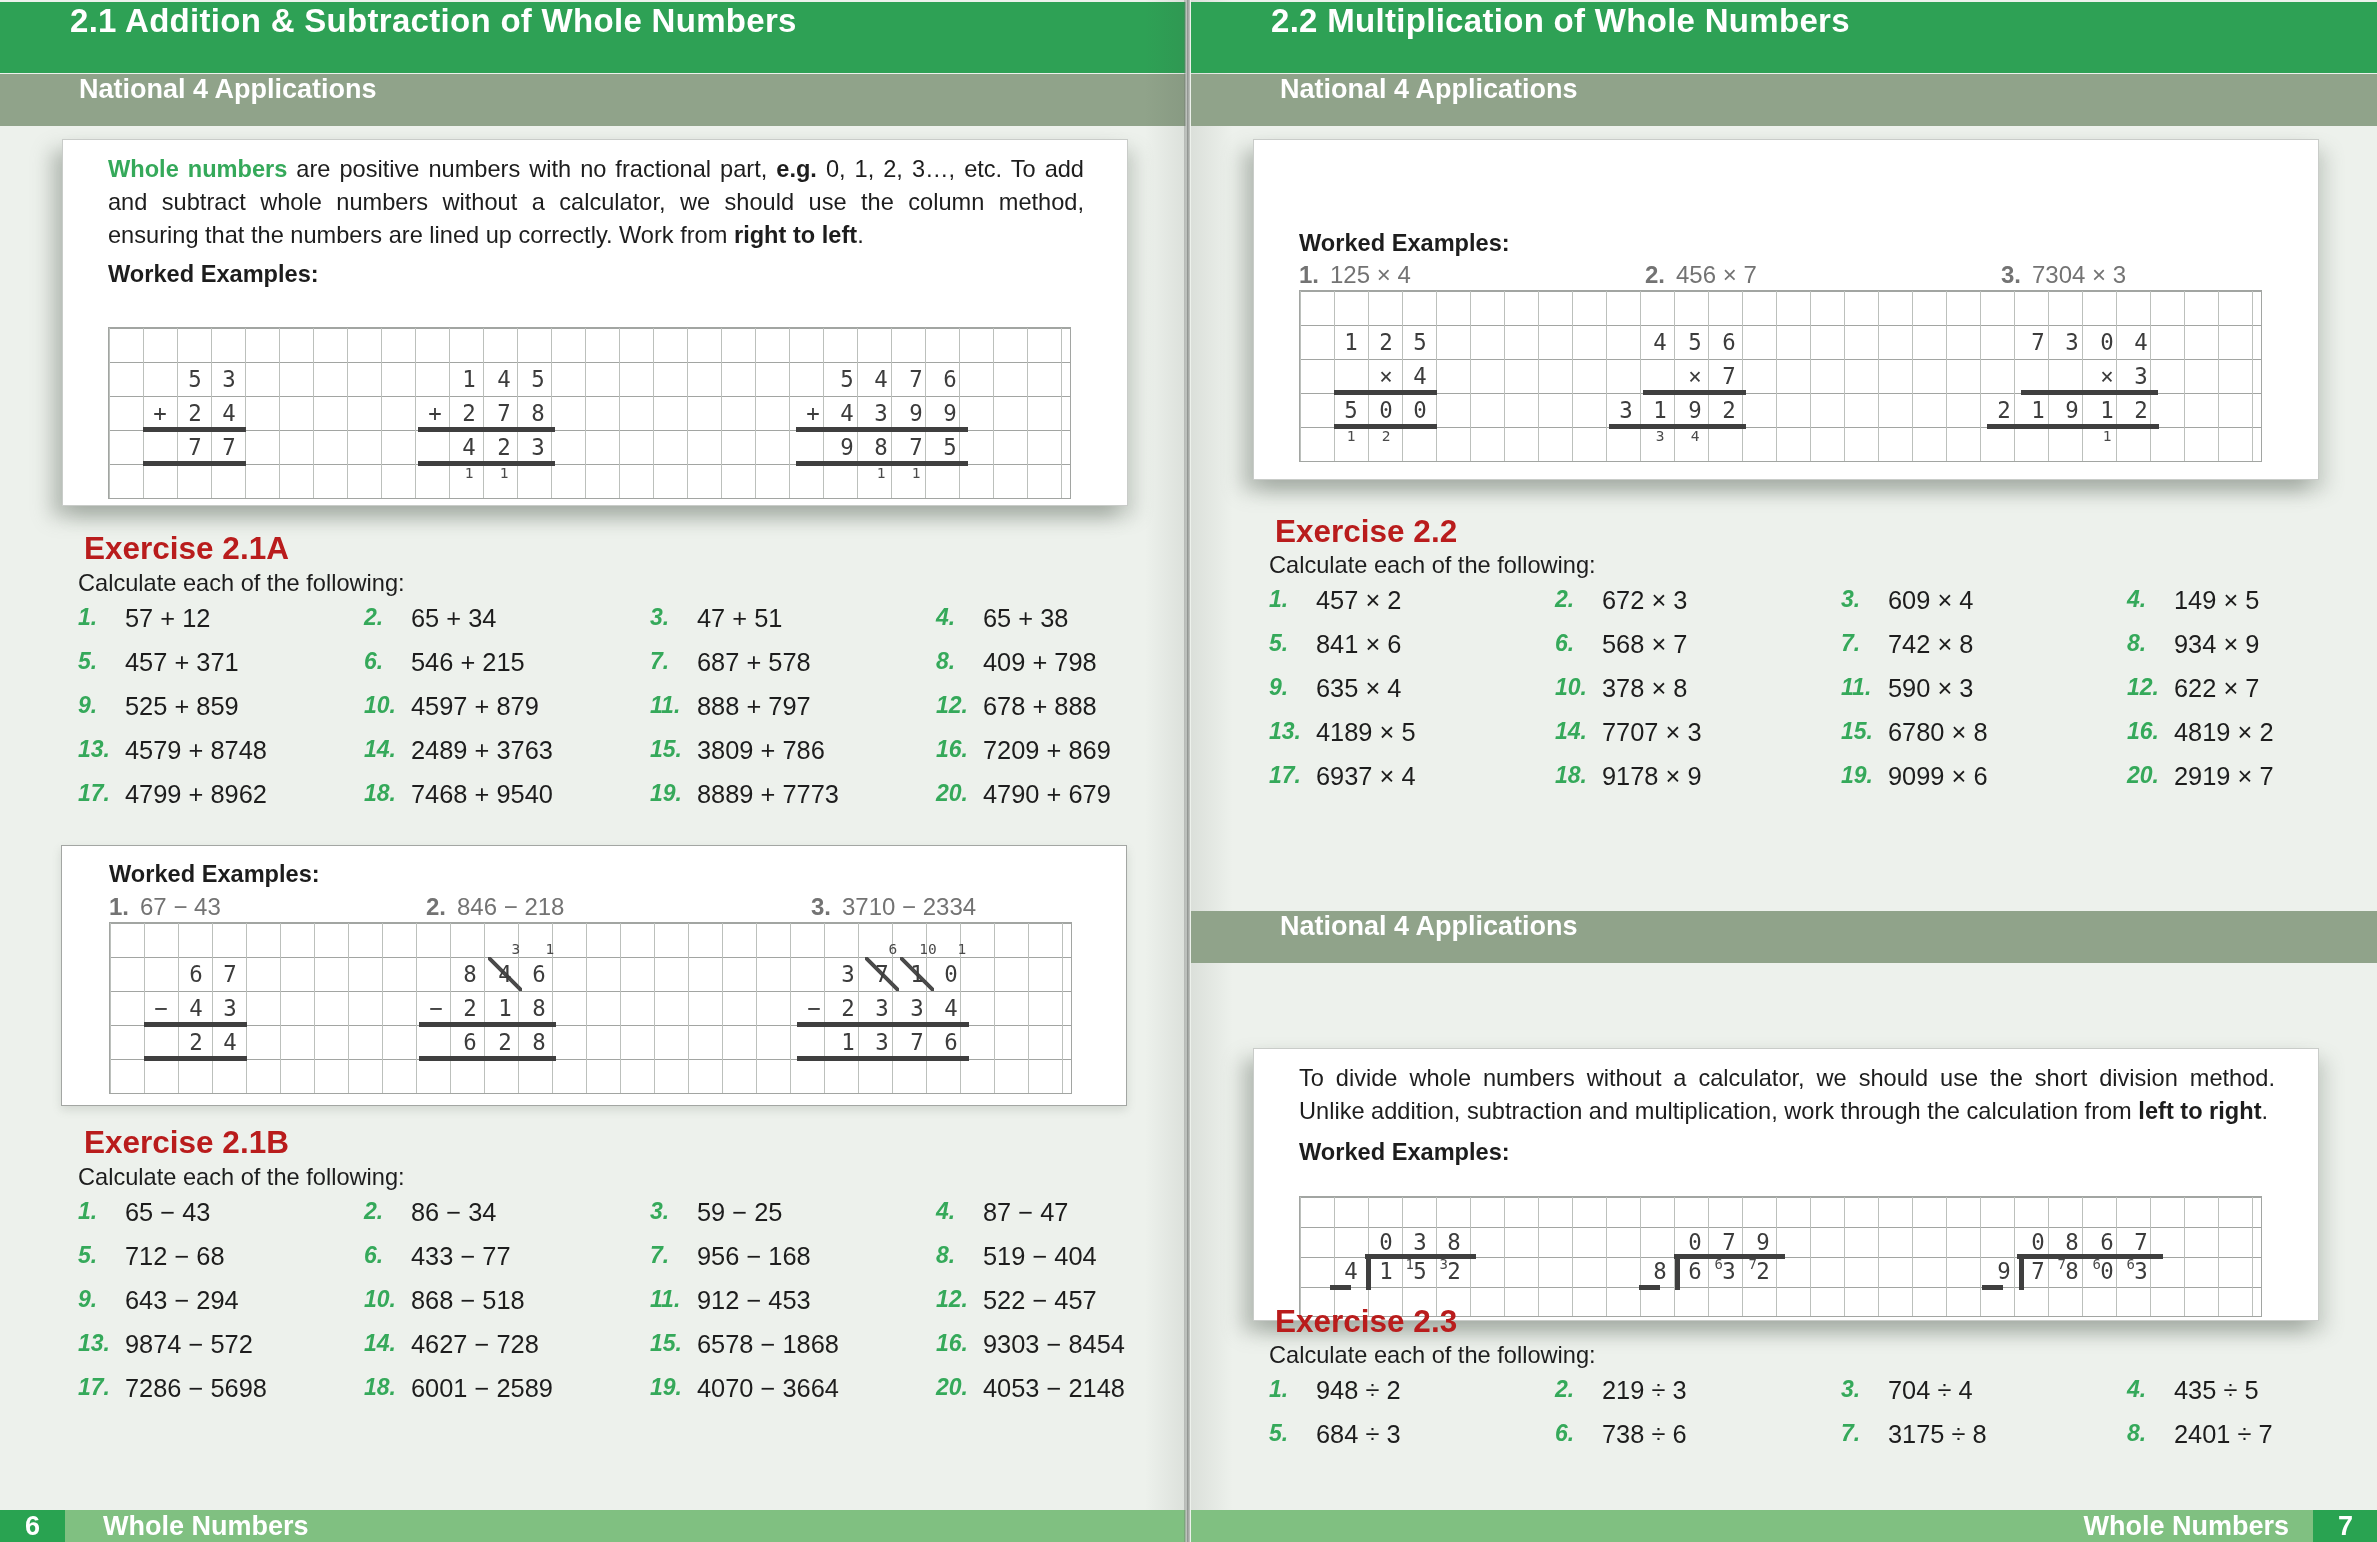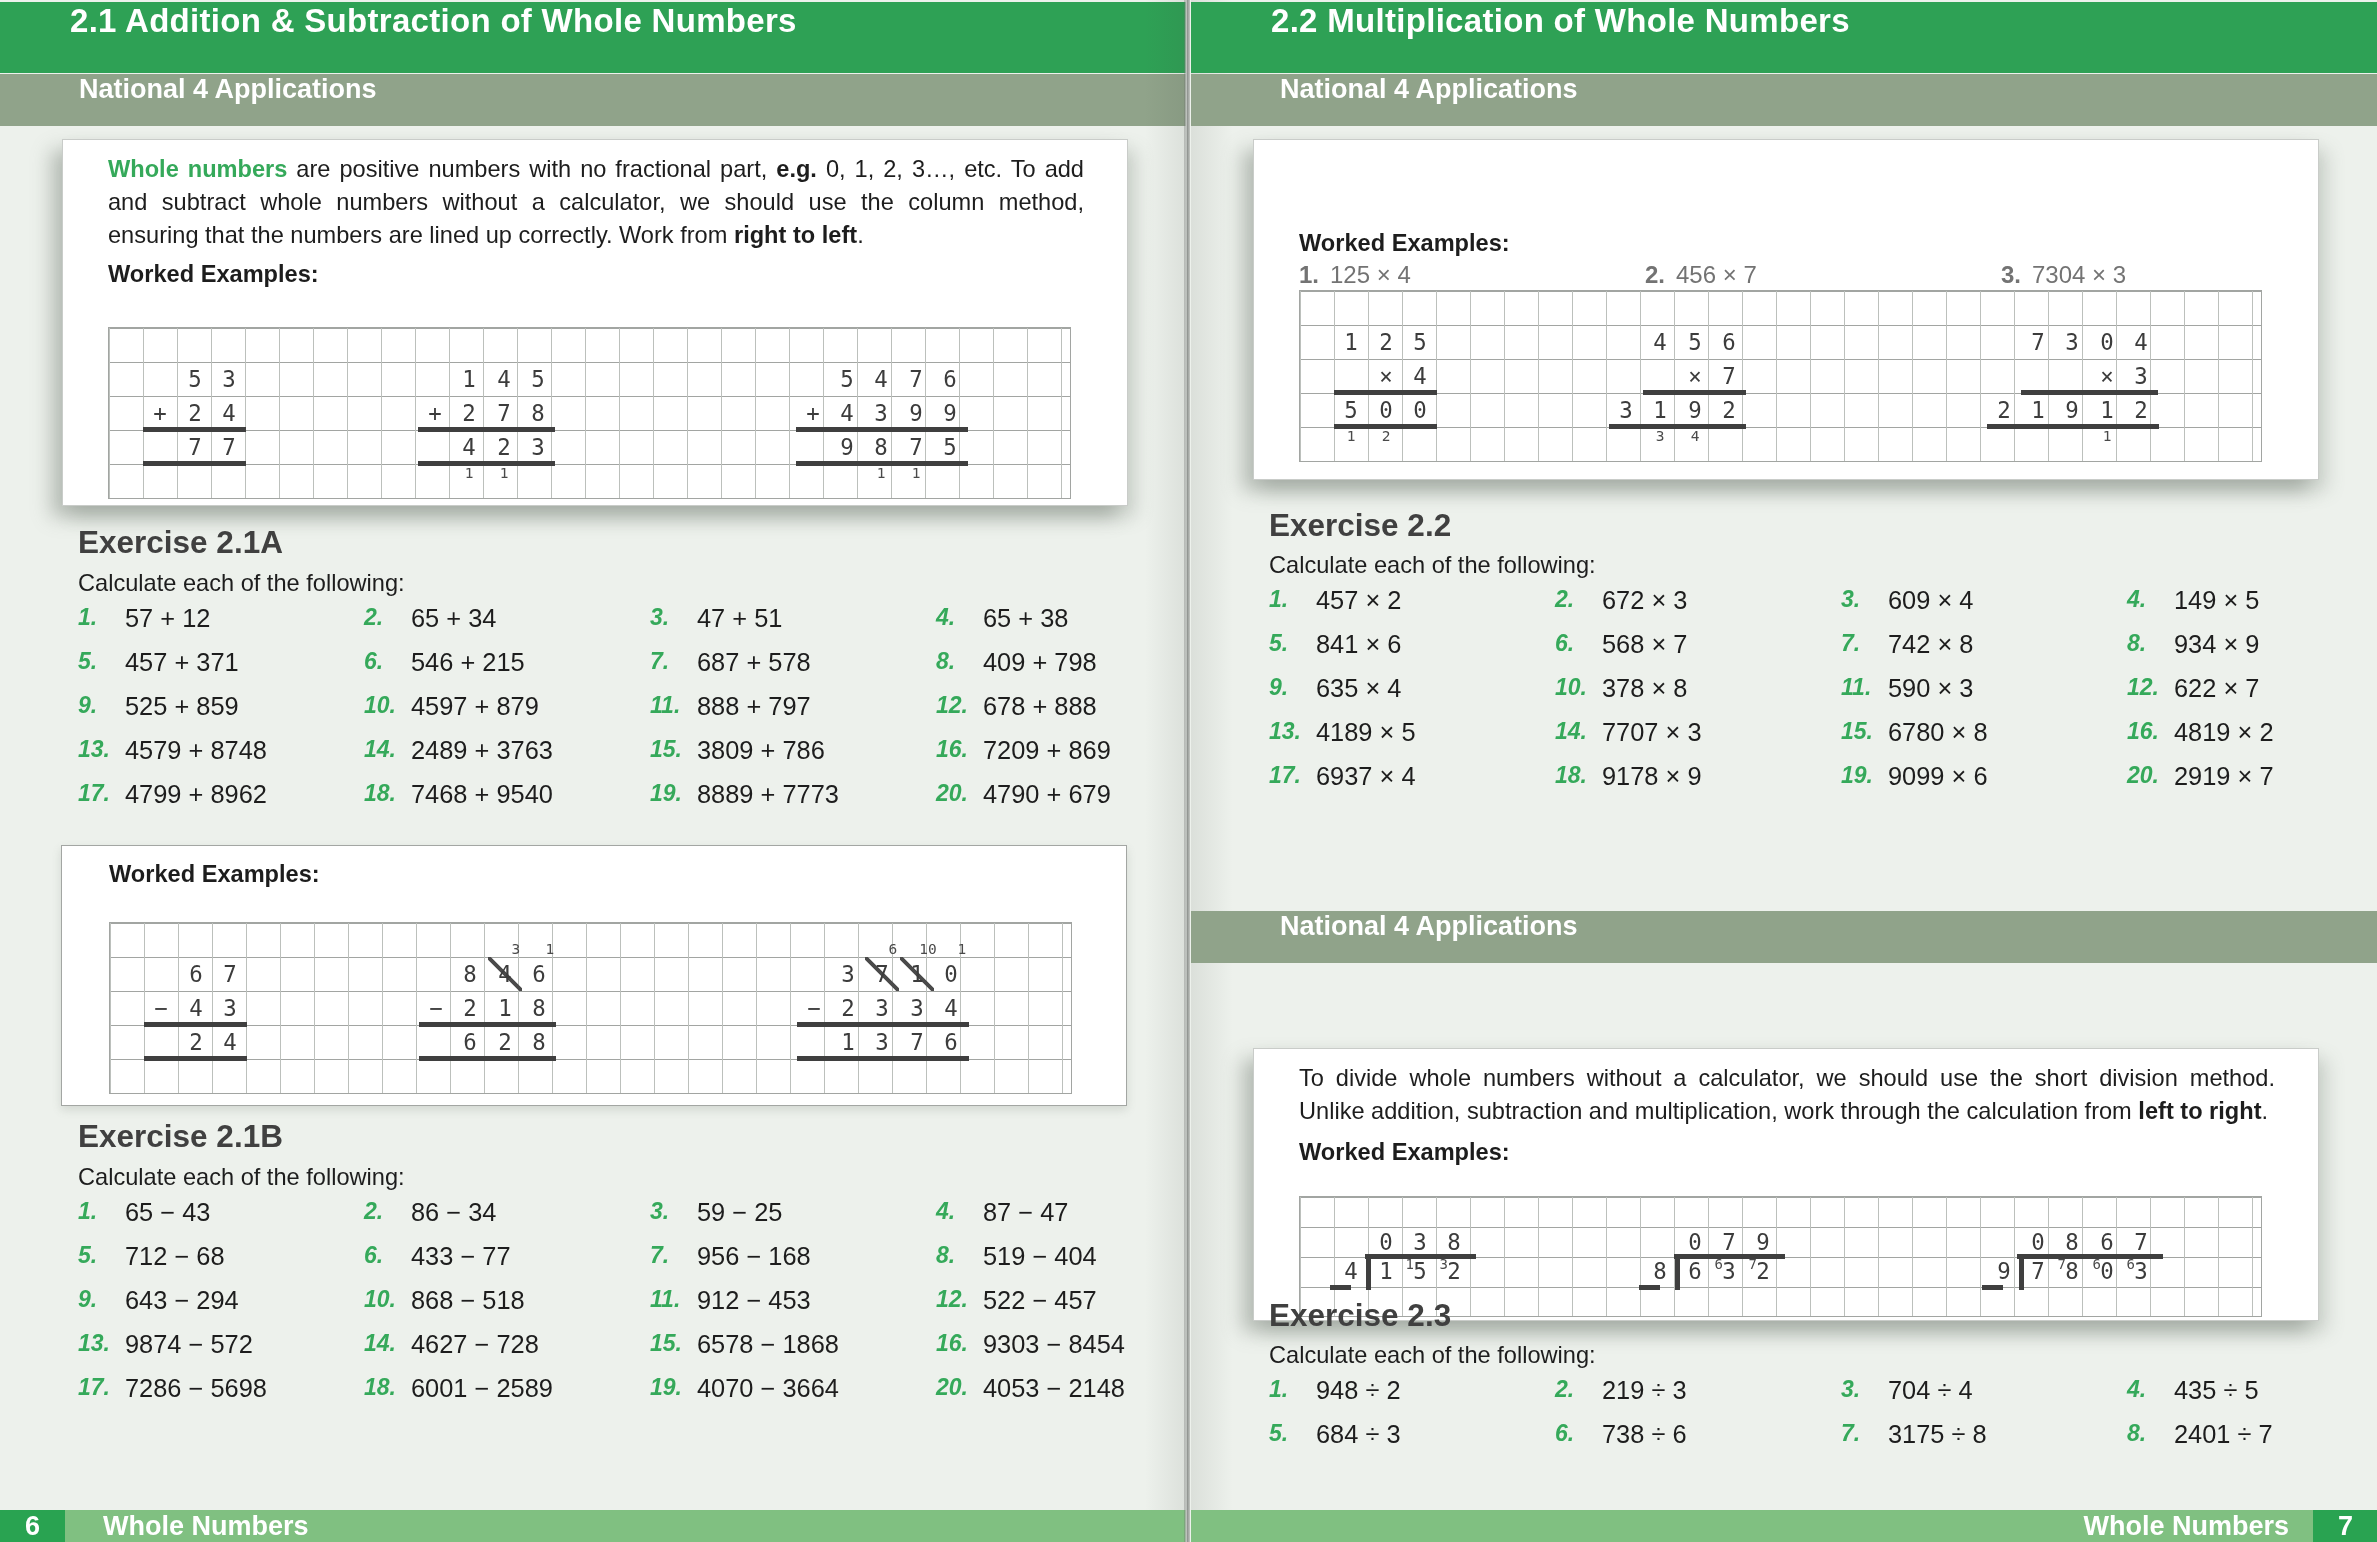--- a/index.html
+++ b/index.html
@@ -56,21 +56,21 @@
   .rp-box2 .grid{left:45px;top:147px;}
   .gd{position:absolute;display:flex;align-items:center;justify-content:center;font-family:"DejaVu Sans Mono",monospace;font-size:22.4px;color:#3c3c3c;}
   .gd.small{font-size:14.5px;color:#4a4a4a;}
   .gd.small.top{align-items:flex-start;padding-top:1.2px;box-sizing:border-box;}
   .gd.small.bottom{align-items:flex-end;transform:translateX(32%);}
   .gd.small.tl{align-items:flex-start;justify-content:flex-start;padding:0 0 0 2.4px;box-sizing:border-box;font-size:14px;}
   .gd.struck{background:linear-gradient(to top right,transparent 45%,#4a4a4a 47%,#4a4a4a 53%,transparent 55%);}
   .rule{position:absolute;height:4.8px;background:#3f3f3f;}
   .divbar{position:absolute;background:#3f3f3f;}
 
-  .exhead{position:absolute;margin:0;font-size:31.5px;font-weight:bold;color:#404040;}
+  .exhead{position:absolute;margin:6px;font-size:31.5px;font-weight:bold;color:#b91c1c;}
   .instr{position:absolute;margin:0;font-size:23.6px;color:#1d1d1d;}
   .lp-exa-h{left:78px;top:524px;}
   .lp-exa-i{left:78px;top:570px;}
   .lp-exb-h{left:78px;top:1118px;}
   .lp-exb-i{left:78px;top:1164px;}
   .rp-ex22-h{left:78px;top:507px;}
   .rp-ex22-i{left:78px;top:552px;}
   .rp-ex23-h{left:78px;top:1297px;}
   .rp-ex23-i{left:78px;top:1342px;}
 
@@ -229,20 +229,25 @@
           <span class="pexpr">8889 + 7773</span>
         </div>
         <div class="prob">
           <span class="pnum">20.</span>
           <span class="pexpr">4790 + 679</span>
         </div>
       </div>
 
     <div class="whitebox bordered lp-box2">
       <p class="wlabel">Worked Examples:</p>
+      <div class="wexrow">
+          <span class="wex" style="left: 0px;"><span class="wnum">1.</span><span>67 − 43</span></span>
+          <span class="wex" style="left: 317px;"><span class="wnum">2.</span><span>846 − 218</span></span>
+          <span class="wex" style="left: 702px;"><span class="wnum">3.</span><span>3710 − 2334</span></span>
+        </div>
       <div class="grid" style="width: 961px; height: 170px; background-image: repeating-linear-gradient(to right, rgb(188, 192, 188) 0px, rgb(188, 192, 188) 0.6px, transparent 0.6px, transparent 34px), repeating-linear-gradient(rgb(162, 165, 162) 0px, rgb(162, 165, 162) 0.6px, transparent 0.6px, transparent 34px);">
           <span class="gd" style="left: 69px; top: 34px; width: 34px; height: 34px;">6</span>
           <span class="gd" style="left: 103px; top: 34px; width: 34px; height: 34px;">7</span>
           <span class="gd" style="left: 34px; top: 68px; width: 34px; height: 34px;">−</span>
           <span class="gd" style="left: 69px; top: 68px; width: 34px; height: 34px;">4</span>
           <span class="gd" style="left: 103px; top: 68px; width: 34px; height: 34px;">3</span>
           <span class="gd" style="left: 69px; top: 102px; width: 34px; height: 34px;">2</span>
           <span class="gd" style="left: 103px; top: 102px; width: 34px; height: 34px;">4</span>
           <span class="gd small bottom" style="left: 378px; top: 0px; width: 34px; height: 34px;">3</span>
           <span class="gd small bottom" style="left: 412px; top: 0px; width: 34px; height: 34px;">1</span>

